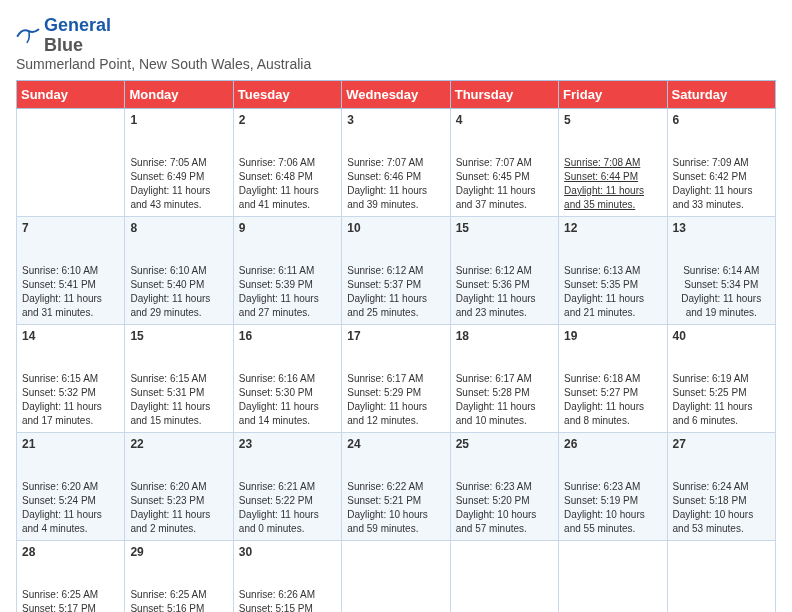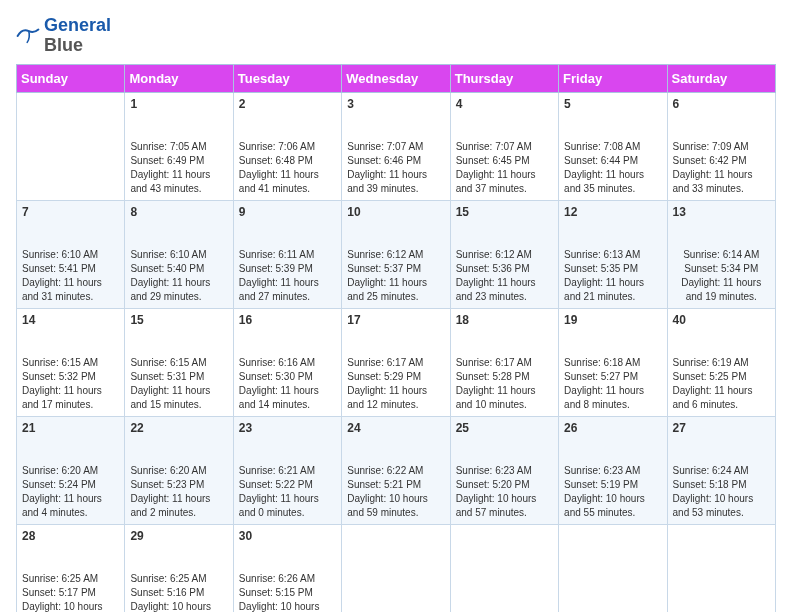--- a/index.html
+++ b/index.html
@@ -77,37 +77,38 @@
     }
     .cell-content {
       line-height: 1.4;
       margin-top: 29px;
     }
     td.empty {
       background: #f9f9f9;
     }
     tr:nth-child(odd) td { background-color: #ffffff; }
     tr:nth-child(even) td { background-color: #f2f7fc; }
-    tr:first-child th { background-color: #d946ef; }
+    tr:first-child th { background-color: #ef4444; }
   </style>
 </head>
 <body>
 
 <div class="header">
   <div class="logo">
     <svg class="logo-bird" viewBox="0 0 30 24" xmlns="http://www.w3.org/2000/svg">
       <path d="M2,12 Q8,2 16,6 Q22,9 28,4" stroke="#1a5aab" stroke-width="2.5" fill="none" stroke-linecap="round"></path>
       <path d="M16,6 Q18,14 14,20" stroke="#1a5aab" stroke-width="2" fill="none" stroke-linecap="round"></path>
     </svg>
     <div class="logo-text">
       <span style="color:#1a5aab">General</span><br>
       <span style="color:#555">Blue</span>
     </div>
   </div>
   <div class="title-block">
+    <div class="location-title">Summerland Point, New South Wales, Australia</div>
   </div>
 </div>
 
 <table>
   <thead>
     <tr>
     <th>Sunday</th>
         <th>Monday</th>
         <th>Tuesday</th>
         <th>Wednesday</th>
@@ -142,21 +143,21 @@
         </td>
         <td>
           <div class="day-number">4</div>
           <div class="cell-content" style="white-space: pre-line;">Sunrise: 7:07 AM
 Sunset: 6:45 PM
 Daylight: 11 hours
 and 37 minutes.</div>
         </td>
         <td>
           <div class="day-number">5</div>
-          <div class="cell-content" style="white-space: pre-line;">Sunrise: 7:08 AM
+          <div class="cell-content" style="white-space: pre-line; text-decoration: underline;">Sunrise: 7:08 AM
 Sunset: 6:44 PM
 Daylight: 11 hours
 and 35 minutes.</div>
         </td>
         <td>
           <div class="day-number">6</div>
           <div class="cell-content" style="white-space: pre-line;">Sunrise: 7:09 AM
 Sunset: 6:42 PM
 Daylight: 11 hours
 and 33 minutes.</div>

